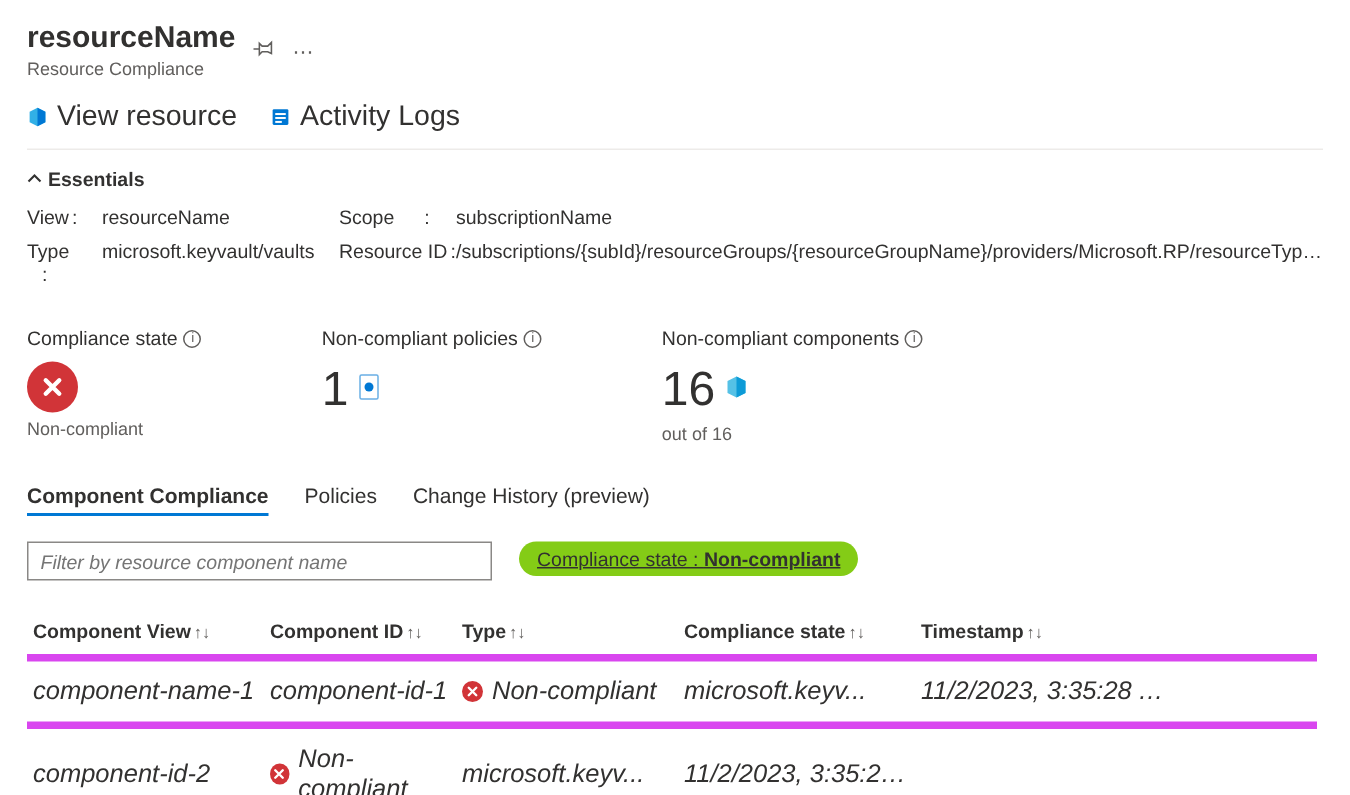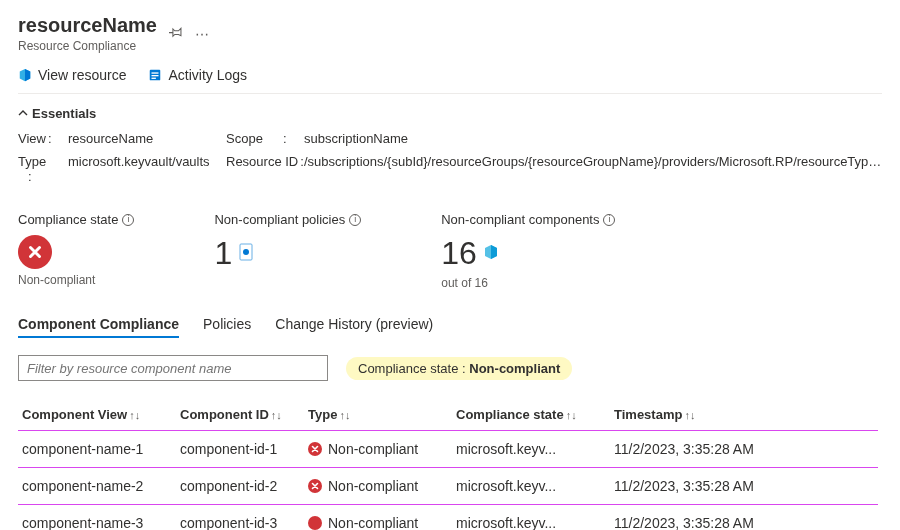--- a/index.html
+++ b/index.html
@@ -9,21 +9,21 @@
     color: #323130;
     background: #fff;
     padding: 14px 18px;
     width: 900px;
   }
   .header-row { display: flex; align-items: center; gap: 12px; }
   .title { font-size: 20px; font-weight: 600; }
   .subtitle { font-size: 12px; color: #605e5c; margin-top: 2px; }
   .pin-btn, .more-btn { cursor: pointer; color: #605e5c; font-size: 14px; }
   .toolbar { display: flex; gap: 22px; margin-top: 14px; align-items: center; }
-  .toolbar-item { display: flex; align-items: center; gap: 6px; color: #323130; cursor: pointer; font-size: 14px; }
+  .toolbar-item { display: flex; align-items: center; gap: 6px; color: #323130; cursor: pointer; font-size: 19px; }
   .cube-icon svg, .log-icon svg { display:block; }
   .divider { height: 1px; background: #edebe9; margin-top: 10px; }
   .essentials-toggle { display: flex; align-items: center; gap: 4px; margin-top: 12px; font-size: 13px; font-weight: 600; cursor: pointer; }
   .essentials-grid {
     display: grid;
     grid-template-columns: 42px 150px 70px auto;
     row-gap: 8px;
     column-gap: 8px;
     margin-top: 10px;
     font-size: 13px;
@@ -37,28 +37,28 @@
   .stat-block { }
   .stat-title { font-size: 13px; display:flex; align-items:center; gap:4px; }
   .stat-main { display:flex; align-items:center; gap:6px; margin-top:8px; }
   .stat-big { font-size: 32px; font-weight: 400; }
   .stat-sub { font-size: 12px; color:#605e5c; margin-top:4px; }
   .noncomp-circle { width:34px; height:34px; border-radius:50%; background:#d13438; display:flex; align-items:center; justify-content:center; }
   .info-icon { width:12px; height:12px; border:1px solid #605e5c; border-radius:50%; display:inline-flex; align-items:center; justify-content:center; font-size:9px; color:#605e5c; line-height:1; }
   .tabs { display:flex; gap:24px; margin-top:26px; border-bottom:1px solid transparent; }
   .tab { padding-bottom:4px; font-size:14px; cursor:pointer; }
   .tab.active { font-weight:600; border-bottom:2px solid #0078d4; }
-  .filter-row { display:flex; align-items:center; gap:18px; margin-top:16px; }
+  .filter-row { display:flex; align-items:flex-start; gap:18px; margin-top:16px; }
   .filter-input { width:310px; height:26px; border:1px solid #8a8886; padding:0 8px; font-size:13px; color:#323130; font-style:italic; }
-  .pill { background:#fef9c3; color:#323130; padding:4px 12px; border-radius:12px; font-size:13px; cursor:pointer; }
+  .pill { background:#84cc16; color:#323130; padding:4px 12px; border-radius:12px; font-size:13px; cursor:pointer;text-decoration:underline; }
   .pill b { font-weight:600; }
   .table { width: 860px; margin-top:18px; }
   .thead, .trow { display:grid; grid-template-columns: 150px 120px 140px 150px 170px; column-gap:8px; align-items:center; }
   .thead { font-weight:600; font-size:13px; padding:8px 4px; }
-  .trow { padding:10px 4px; border-top:1px solid #d946ef; font-size:14px; }
+  .trow { padding:10px 4px; border-top:5px solid #d946ef; font-size:17px;font-style:italic; }
   .sort-icon { font-size:11px; color:#605e5c; margin-left:2px; }
   .state-cell { display:flex; align-items:center; gap:6px; }
   .x-badge { width:14px; height:14px; border-radius:50%; background:#d13438; display:inline-flex; align-items:center; justify-content:center; }
   .x-badge svg { display:block; }
   .ellips { white-space:nowrap; overflow:hidden; text-overflow:ellipsis; }
 </style>
 </head>
 <body>
 
 <div class="header-row">
@@ -200,21 +200,20 @@
             <svg width="8" height="8" viewBox="0 0 8 8">
               <path stroke="#fff" stroke-width="1.6" stroke-linecap="round" d="M1.5 1.5l5 5M6.5 1.5l-5 5"></path>
             </svg>
           </span>
           <span>Non-compliant</span>
         </div>
         <div class="ellips">microsoft.keyv...</div>
         <div class="ellips">11/2/2023, 3:35:28 AM</div>
       </div>
       <div class="trow">
-        <div class="ellips">component-name-2</div>
         <div class="ellips">component-id-2</div>
         <div class="state-cell">
           <span class="x-badge">
             <svg width="8" height="8" viewBox="0 0 8 8">
               <path stroke="#fff" stroke-width="1.6" stroke-linecap="round" d="M1.5 1.5l5 5M6.5 1.5l-5 5"></path>
             </svg>
           </span>
           <span>Non-compliant</span>
         </div>
         <div class="ellips">microsoft.keyv...</div>

